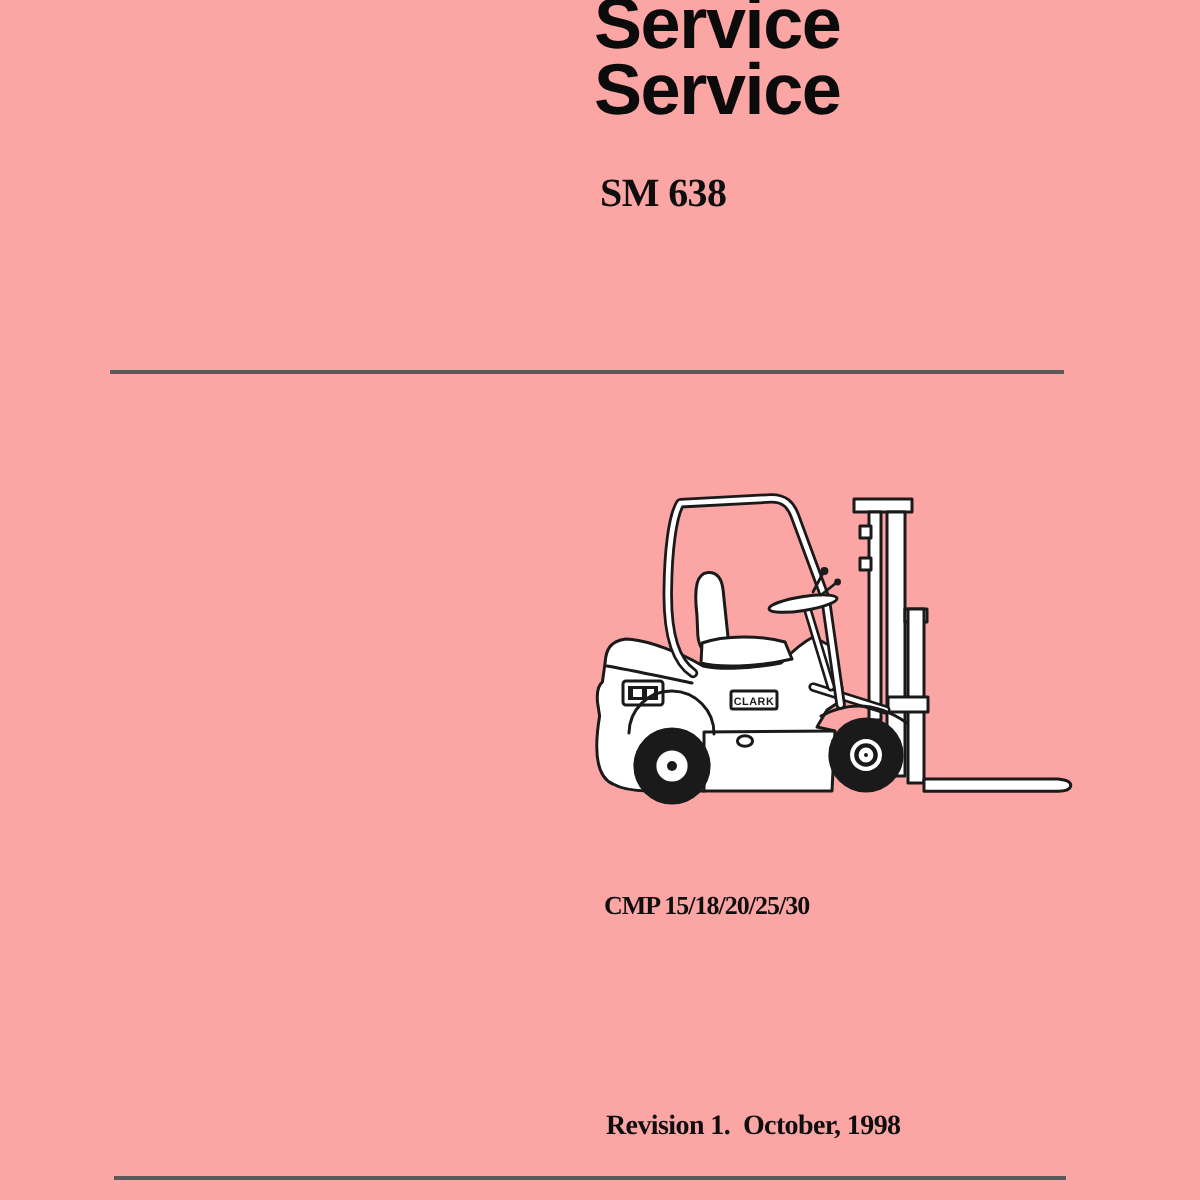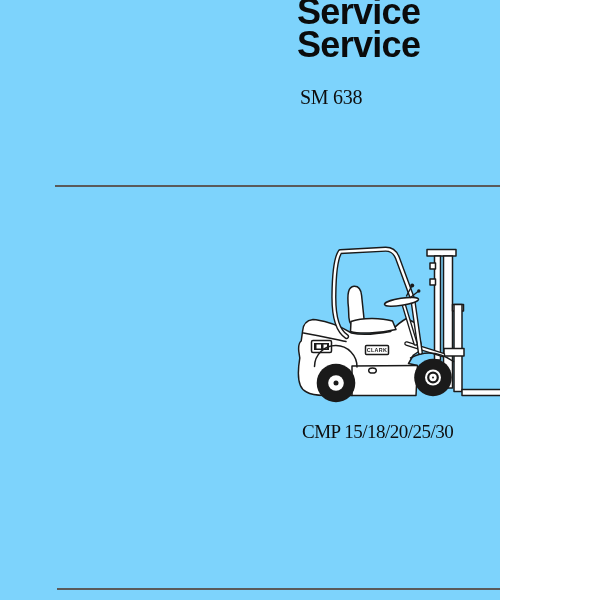--- a/index.html
+++ b/index.html
@@ -1,46 +1,46 @@
 <!DOCTYPE html>
 <html><head>
 <meta charset="utf-8">
 <style>
   html,body{margin:0;padding:0;}
   body{width:600px;height:600px;background:#ffffff;font-family:"Liberation Sans",sans-serif;}
-  .page{position:relative;width:500px;height:600px;background:#7dd3fc;overflow:hidden;}
+  .page{position:relative;width:600px;height:600px;background:#fca5a5;overflow:hidden;}
 
   .title{
     position:absolute;left:297px;top:-5px;
     font-family:"Liberation Sans",sans-serif;
     font-weight:bold;font-size:36px;line-height:33px;
     letter-spacing:-0.7px;color:#0b0b0b;
   }
   .doc-number{
     position:absolute;left:300px;top:86px;
     font-family:"Liberation Serif",serif;
-    font-weight:normal;font-size:20px;letter-spacing:-0.3px;color:#0e0e0e;
+    font-weight:bold;font-size:20px;letter-spacing:-0.3px;color:#0e0e0e;
   }
   .divider{position:absolute;height:1.5px;background:#5a5a5a;}
   .divider-top{left:55px;top:185px;width:477px;}
   .divider-bottom{left:57px;top:588px;width:476px;}
 
   .watermark{
     position:absolute;left:217px;top:283px;z-index:5;
     font-family:"Liberation Sans",sans-serif;
     font-size:22px;font-weight:400;letter-spacing:0.2px;
     color:#2626DB;mix-blend-mode:multiply;white-space:pre;
   }
 
   .illustration{position:absolute;left:296px;top:242px;width:244px;height:174px;z-index:2;}
 
   .model-line{
-    position:absolute;left:302px;top:421px;
+    position:absolute;left:302px;top:445px;
     font-family:"Liberation Serif",serif;
-    font-weight:normal;font-size:19px;letter-spacing:-0.5px;color:#0e0e0e;
+    font-weight:bold;font-size:13px;letter-spacing:-0.5px;color:#0e0e0e;
   }
   .revision-line{
     position:absolute;left:303px;top:556px;
     font-family:"Liberation Serif",serif;
     font-weight:bold;font-size:14px;letter-spacing:-0.3px;color:#0e0e0e;
     white-space:pre;
   }
 </style>
 </head>
 <body>
@@ -139,16 +139,17 @@
 
       <g>
         <rect x="365.5" y="345.5" width="23" height="9" rx="1" fill="#fff"></rect>
         <text x="377" y="352.3" font-size="5.4" text-anchor="middle" font-weight="bold" fill="#1a1a1a" stroke="none" letter-spacing="0.3" font-family="Liberation Sans, sans-serif">CLARK</text>
       </g>
     </g>
   </svg>
 
   <div class="model-line">CMP 15/18/20/25/30</div>
 
+  <div class="revision-line">Revision 1.  October, 1998</div>
 
   <div class="divider divider-bottom"></div>
 
 </div>
 
 </body></html>

